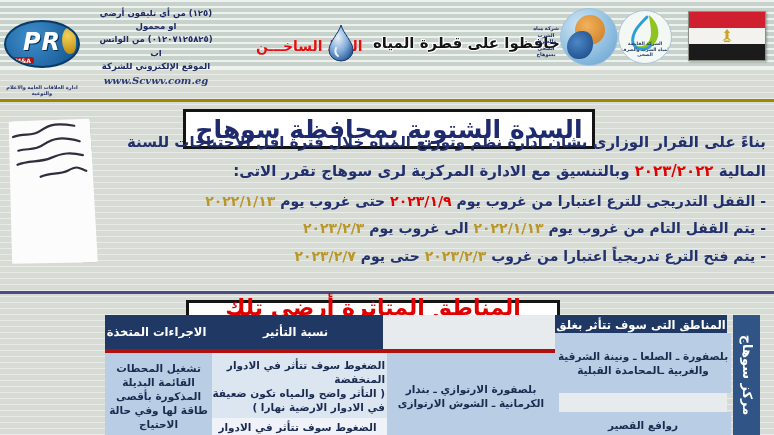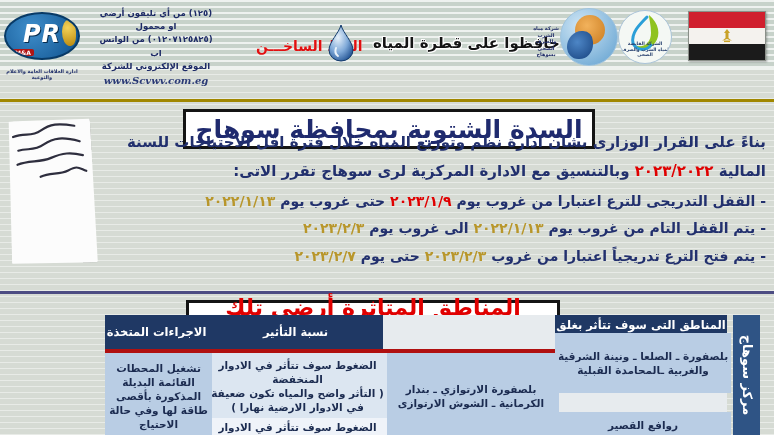--- a/index.html
+++ b/index.html
@@ -11,21 +11,21 @@
   }
   .header-strip{
     position:absolute; left:0; top:0; width:774px; height:68px;
     background-color:#c7d2ca;
     background-image:repeating-linear-gradient(0deg, rgba(255,255,255,.7) 0 2px, rgba(0,0,0,0) 2px 6px);
     border-bottom:2px solid #eef2ee;
   }
   
   .pr-logo{position:absolute; left:2px; top:4px; width:80px; height:62px; text-align:center;}
   .pr-oval{
-    position:relative; width:72px; height:44px; margin:8px auto; border-radius:50%;
+    position:relative; width:72px; height:44px; margin:16px auto; border-radius:50%;
     background:radial-gradient(circle at 35% 35%, #3f8ecb, #0d4f8b);
     border:2px solid #083a66; color:#fff; overflow:hidden;
   }
   .pr-main{font-size:24px; font-style:italic; line-height:40px; letter-spacing:1px; text-shadow:1px 1px 0 #062c4e;}
   .pr-sub{position:absolute; left:6px; bottom:2px; background:#b01515; color:#fff; font-size:6px; padding:0 3px; border-radius:2px;}
   .pr-gold{position:absolute; right:2px; top:6px; width:14px; height:26px; background:radial-gradient(circle at 40% 30%, #f3d158, #b8860b); border-radius:50% 50% 40% 60%;}
   .pr-caption{font-size:5px; color:#21306b; line-height:1.2; margin-top:1px;}
   
   .contact{position:absolute; left:84px; top:7px; width:116px; text-align:center; color:#1d2a66; font-size:8.5px; line-height:1.55;margin-left:14px;}
   .contact .url{font-size:10px; font-style:italic; font-family:"DejaVu Serif", serif; color:#2a3a76;}
@@ -81,21 +81,21 @@
     color:#22306e; font-size:14px; line-height:1.95;
   }
   .d-red{color:#e00000;}
   .d-gold{color:#b8962a;}
   
   .tbl-underlay{position:absolute; left:105px; top:315px; width:622px; height:120px; background:#e7ebee;}
   .tbl-head{position:absolute; top:315px; height:34px; background:#1f3864; color:#fff; font-size:11.5px; display:flex; align-items:center; justify-content:center; text-align:center; line-height:1.25; direction:rtl;}
   .tbl-redline{position:absolute; left:105px; top:349px; width:622px; height:4px; background:#b01010;}
   .cell{position:absolute; display:flex; align-items:center; justify-content:center; text-align:center; direction:rtl; color:#1b2b50; font-size:10.5px; line-height:1.35; padding:2px;}
   .bg-blue{background:#b9cde4;}
-  .bg-light{background:#dce6f1;}
+  .bg-light{background:#dce6f1;text-align:right;}
   .bg-lighter{background:#eff3f9;}
   .side-strip{position:absolute; left:733px; top:315px; width:27px; height:120px; background:#2f5485; overflow:hidden;}
   .side-strip span{
     position:absolute; left:50%; top:50%; transform:translate(-50%,-50%) rotate(90deg);
     white-space:nowrap; color:#fff; font-size:13px;
   }
 </style>
 </head>
 <body>
 

